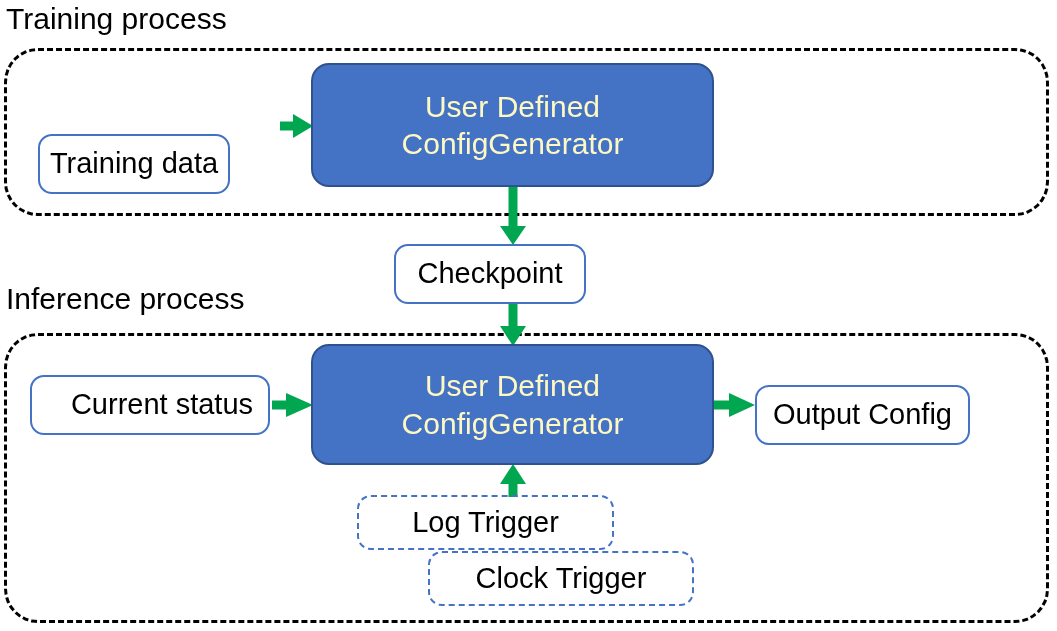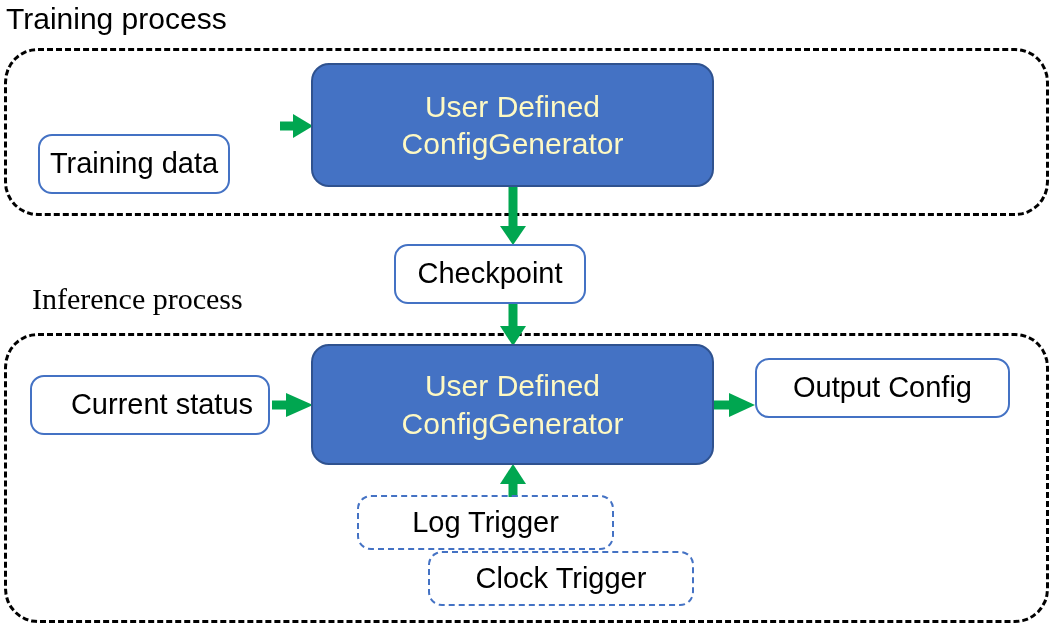--- a/index.html
+++ b/index.html
@@ -21,21 +21,21 @@
 
   
   .section-title {
     position: absolute;
     font-size: 30px;
     line-height: 1;
     color: #000000;
     white-space: nowrap;
   }
   #title-training  { left: 6px; top: 4px; }
-  #title-inference { left: 32px; top: 284px; font-family: Liberation Serif, serif; }
+  #title-inference { left: 6px; top: 284px; }
 
   
   .process-box {
     position: absolute;
     box-sizing: border-box;
     border: 3px dashed #000000;
     border-radius: 34px;
     background: transparent;
   }
   #process-training  { left: 4px;  top: 48px;  width: 1045px; height: 168px; }
@@ -52,21 +52,21 @@
     align-items: center;
     justify-content: center;
     color: #000000;
     font-size: 29px;
     line-height: 1.1;
     text-align: center;
   }
   #node-training-data  { left: 38px;  top: 96px;  width: 192px; height: 60px; margin-top: 38px; }
   #node-checkpoint     { left: 394px; top: 244px; width: 192px; height: 60px; }
   #node-current-status { left: 30px;  top: 375px; width: 240px; height: 60px; padding-left: 24px; }
-  #node-output-config  { left: 755px; top: 358px; width: 255px; height: 60px; }
+  #node-output-config  { left: 755px; top: 385px; width: 215px; height: 60px; }
 
   
   .node-trigger {
     position: absolute;
     box-sizing: border-box;
     background: transparent;
     border: 2px dashed #4472C4;
     border-radius: 14px;
     display: flex;
     align-items: center;

